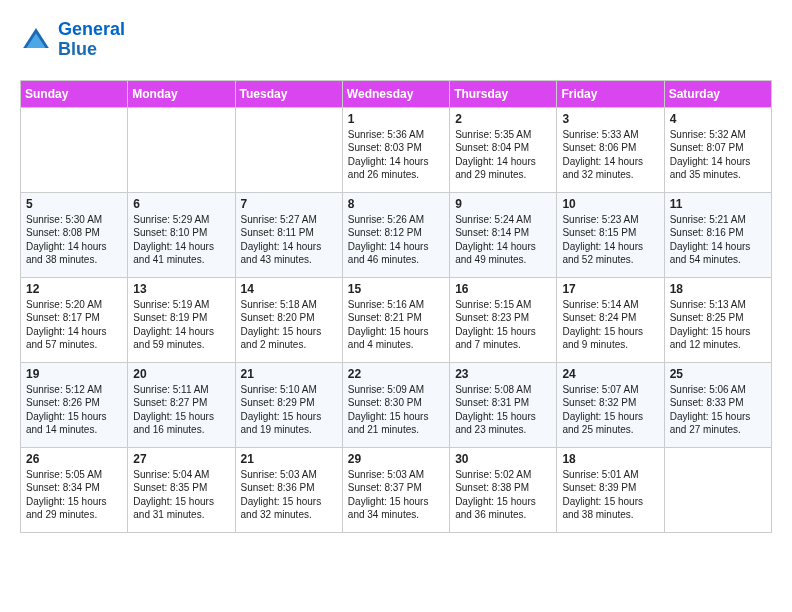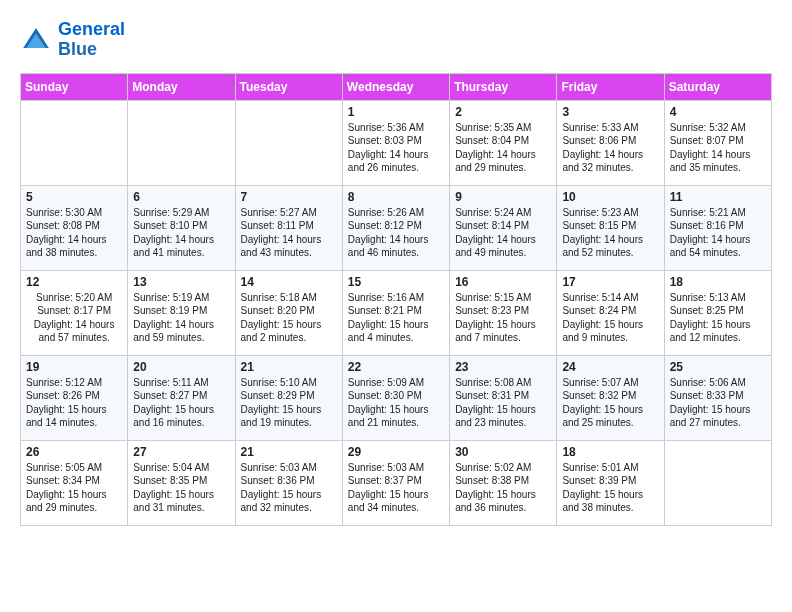--- a/index.html
+++ b/index.html
@@ -7,21 +7,21 @@
       font-family: Arial, sans-serif;
       background: #fff;
       width: 792px;
       min-height: 612px;
       padding: 20px;
     }
     .header {
       display: flex;
       justify-content: space-between;
       align-items: flex-start;
-      margin-bottom: 13px;
+      margin-bottom: 20px;
     }
     .logo {
       display: flex;
       align-items: center;
       gap: 6px;
     }
     .logo-text {
       font-size: 18px;
       font-weight: bold;
       color: #003366;
@@ -198,21 +198,21 @@
           <span class="day-num">11</span>
           <div class="day-info" style="white-space: pre-line;">Sunrise: 5:21 AM
 Sunset: 8:16 PM
 Daylight: 14 hours
 and 54 minutes.</div>
         </td>
       </tr>
       <tr>
         <td>
           <span class="day-num">12</span>
-          <div class="day-info" style="white-space: pre-line; text-align: center;">Sunrise: 5:20 AM
+          <div class="day-info" style="white-space: pre-line;">Sunrise: 5:20 AM
 Sunset: 8:17 PM
 Daylight: 14 hours
 and 57 minutes.</div>
         </td>
         <td>
           <span class="day-num">13</span>
           <div class="day-info" style="white-space: pre-line;">Sunrise: 5:19 AM
 Sunset: 8:19 PM
 Daylight: 14 hours
 and 59 minutes.</div>

